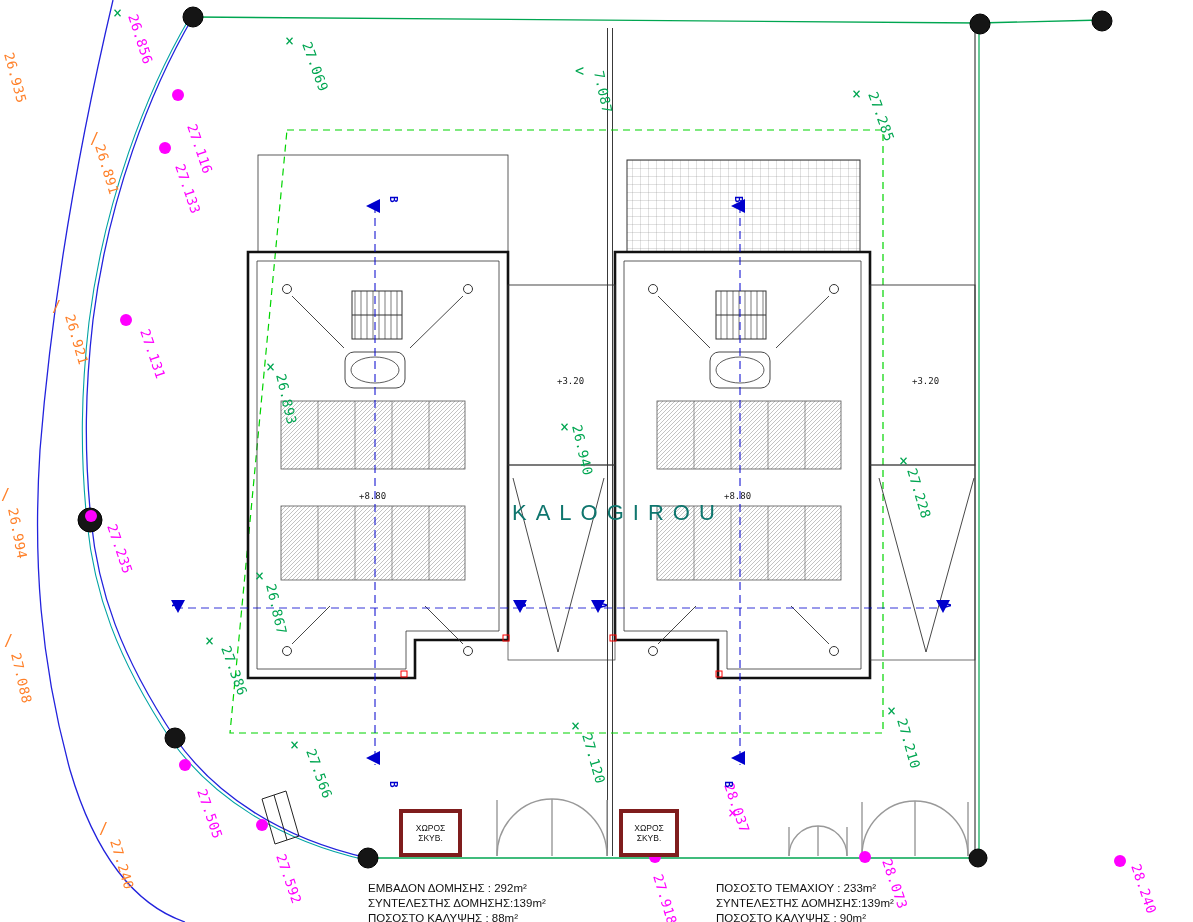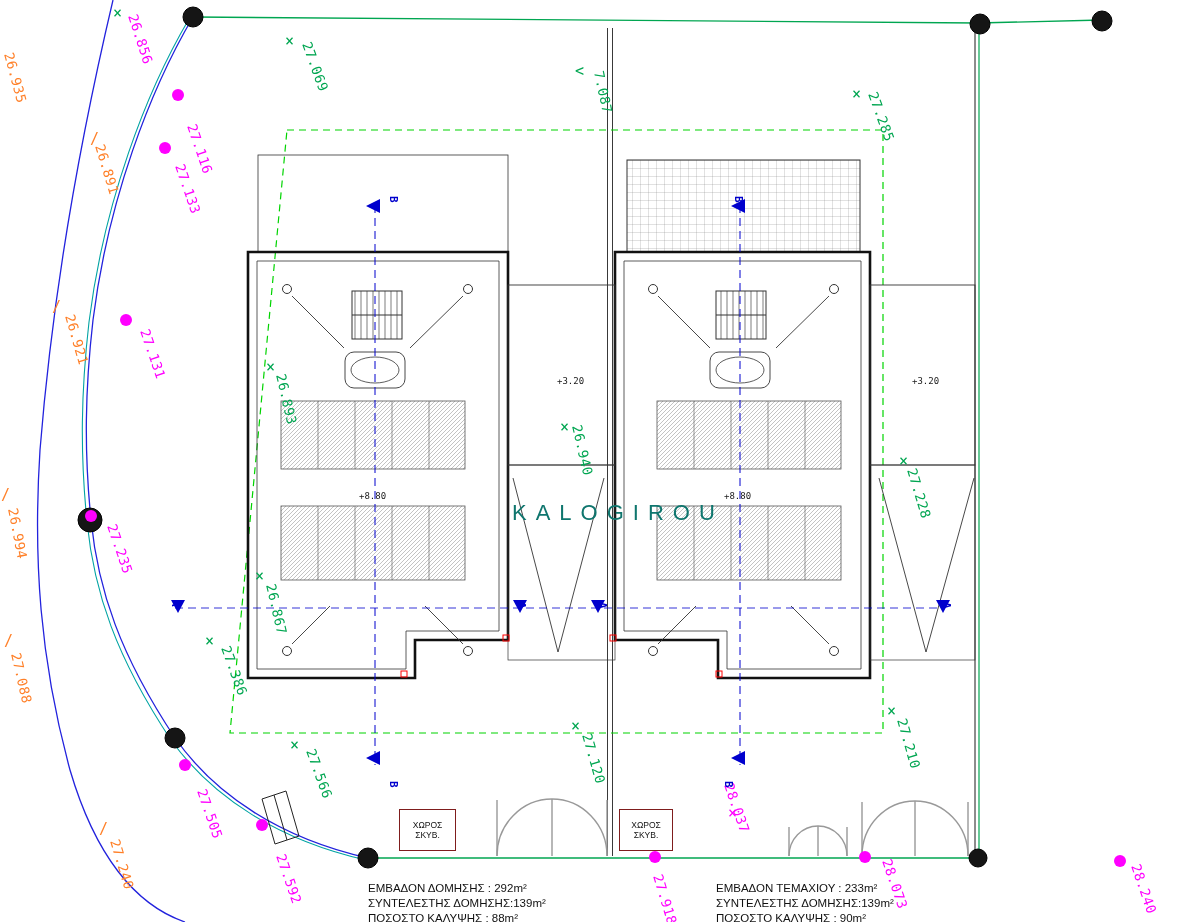--- a/index.html
+++ b/index.html
@@ -13,21 +13,21 @@
   .c-green{fill:#00a651;}
   .c-magenta{fill:#ff00ff;}
   .c-orange{fill:#ff7f27;}
   .c-blue{fill:#0000cd;}
   .c-black{fill:#1a1a1a;}
   .watermark{position:absolute;left:512px;top:500px;color:#0f766e;font-size:22px;
              letter-spacing:9px;font-weight:400;z-index:3;}
   .info-block{position:absolute;width:280px;color:#111;font-size:11.5px;line-height:15px;z-index:3;}
   .info-left{left:368px;top:881px;}
   .info-right{left:716px;top:881px;}
-  .bin-box{position:absolute;width:55px;height:40px;border:1px solid #7f1d1d;background:#fff;
+  .bin-box{position:absolute;width:55px;height:40px;border:4px solid #7f1d1d;background:#fff;
            font-size:8.5px;line-height:10px;text-align:center;display:flex;flex-direction:column;
            justify-content:center;z-index:2;color:#111;}
   .bin-left{left:399px;top:809px;}
   .bin-right{left:619px;top:809px;width:52px;}
 </style>
 </head>
 <body>
 
 <div class="canvas">
 
@@ -276,18 +276,18 @@
     <span>ΧΩΡΟΣ</span>
     <span>ΣΚΥΒ.</span>
   </div>
 
   <div class="info-block info-left">
     <div>ΕΜΒΑΔΟΝ ΔΟΜΗΣΗΣ : 292m²</div>
     <div>ΣΥΝΤΕΛΕΣΤΗΣ ΔΟΜΗΣΗΣ:139m²</div>
     <div>ΠΟΣΟΣΤΟ ΚΑΛΥΨΗΣ : 88m²</div>
   </div>
   <div class="info-block info-right">
-    <div>ΕΜΒΑΔΟΝ ΤΕΜΑΧΙΟΥ : 233m²</div>
+    <div>ΠΟΣΟΣΤΟ ΤΕΜΑΧΙΟΥ : 233m²</div>
     <div>ΣΥΝΤΕΛΕΣΤΗΣ ΔΟΜΗΣΗΣ:139m²</div>
     <div>ΠΟΣΟΣΤΟ ΚΑΛΥΨΗΣ : 90m²</div>
   </div>
 
 </div>
 
 </body></html>

